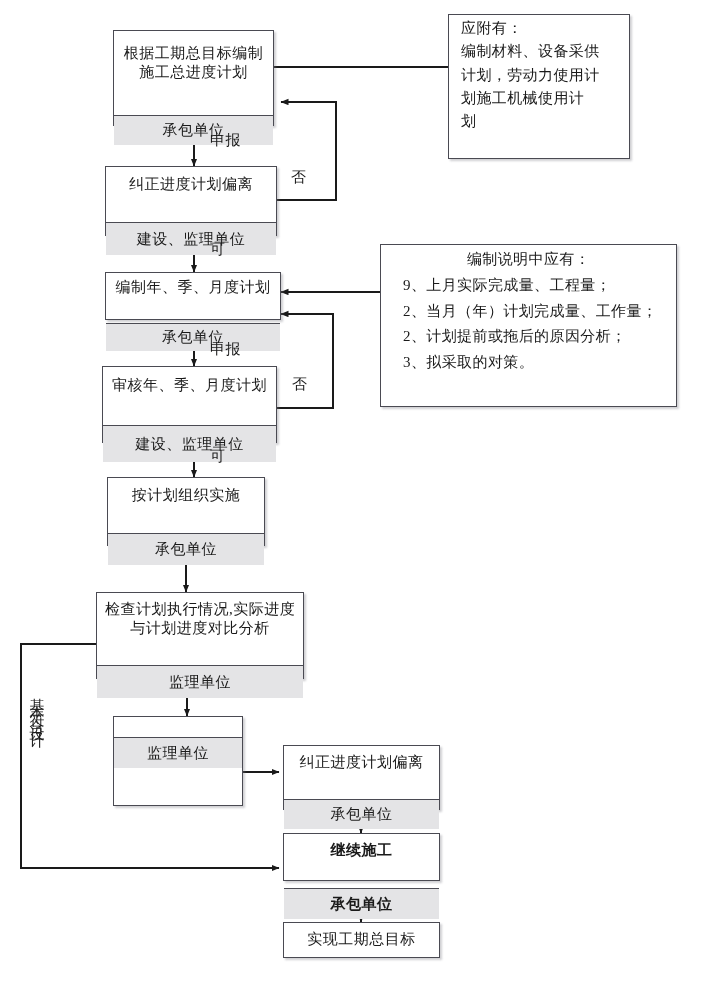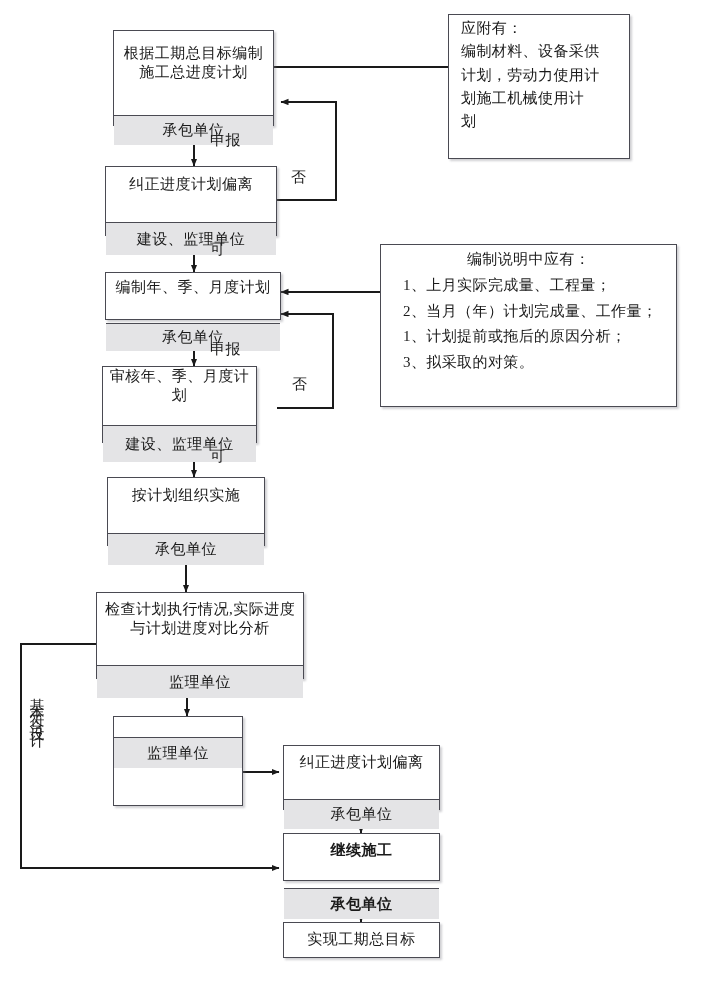--- a/index.html
+++ b/index.html
@@ -157,21 +157,21 @@
   <div class="node" style="left:105px; top:166px; width:172px; height:70px;">
     <div class="title" style="height:35px;">纠正进度计划偏离</div>
     <div class="actor" style="height:33px;">建设、监理单位</div>
   </div>
 
   <div class="node" style="left:105px; top:272px; width:176px; height:48px;">
     <div class="title" style="height:30px;">编制年、季、月度计划</div>
     <div class="actor" style="height:28px;">承包单位</div>
   </div>
 
-  <div class="node" style="left:102px; top:366px; width:155px; height:77px;">
+  <div class="node" style="left:102px; top:366px; width:175px; height:77px;">
     <div class="title" style="height:38px;">审核年、季、月度计划</div>
     <div class="actor" style="height:37px;">建设、监理单位</div>
   </div>
 
   <div class="node" style="left:107px; top:477px; width:158px; height:69px;">
     <div class="title" style="height:35px;">按计划组织实施</div>
     <div class="actor" style="height:32px;">承包单位</div>
   </div>
 
   <div class="node" style="left:96px; top:592px; width:208px; height:87px;">
@@ -200,23 +200,23 @@
   <div class="note" style="left:448px; top:14px; width:182px; height:145px;">
     <span class="note-head">应附有：</span>
     <span class="note-line">编制材料、设备采供</span>
     <span class="note-line">计划，劳动力使用计</span>
     <span class="note-line">划施工机械使用计</span>
     <span class="note-line">划</span>
   </div>
 
   <div class="note list centered-head" style="left:380px; top:244px; width:297px; height:163px; line-height:1.72;">
     <span class="note-head">编制说明中应有：</span>
-    <span class="note-line">1、上月实际完成量、工程量；</span>
+    <span class="note-line">9、上月实际完成量、工程量；</span>
     <span class="note-line">2、当月（年）计划完成量、工作量；</span>
-    <span class="note-line">1、计划提前或拖后的原因分析；</span>
+    <span class="note-line">2、计划提前或拖后的原因分析；</span>
     <span class="note-line">3、拟采取的对策。</span>
   </div>
 
   <div class="edge-label" style="left:210px; top:131px;">申报</div>
   <div class="edge-label" style="left:291px; top:168px;">否</div>
   <div class="edge-label" style="left:210px; top:240px;">可</div>
   <div class="edge-label" style="left:210px; top:340px;">申报</div>
   <div class="edge-label" style="left:292px; top:375px;">否</div>
   <div class="edge-label" style="left:210px; top:447px;">可</div>
 

